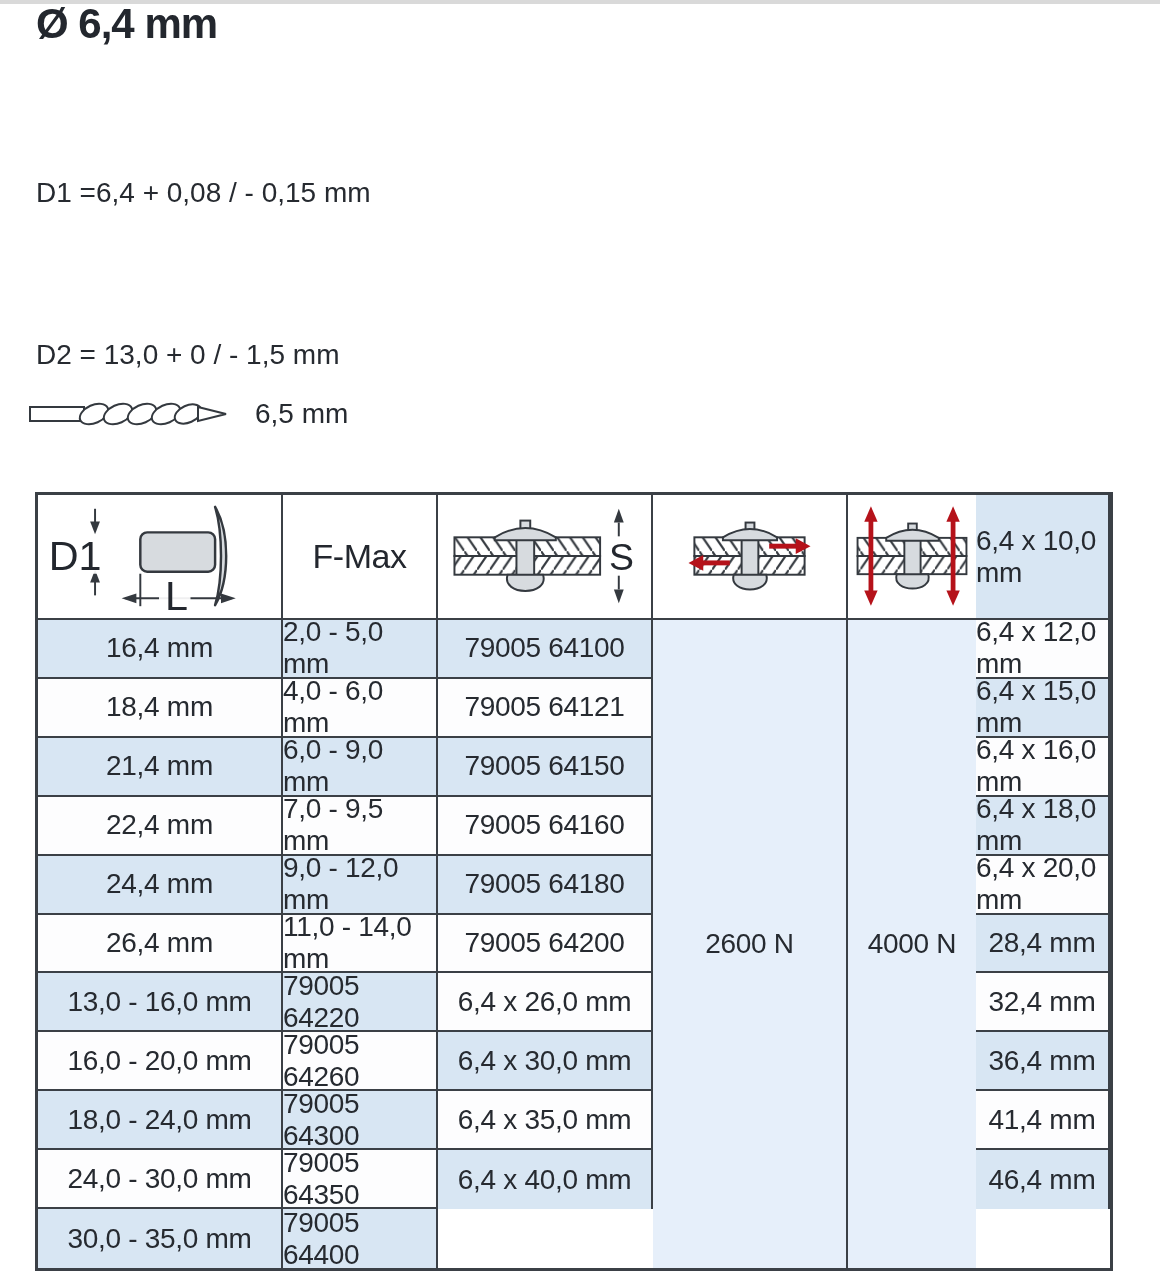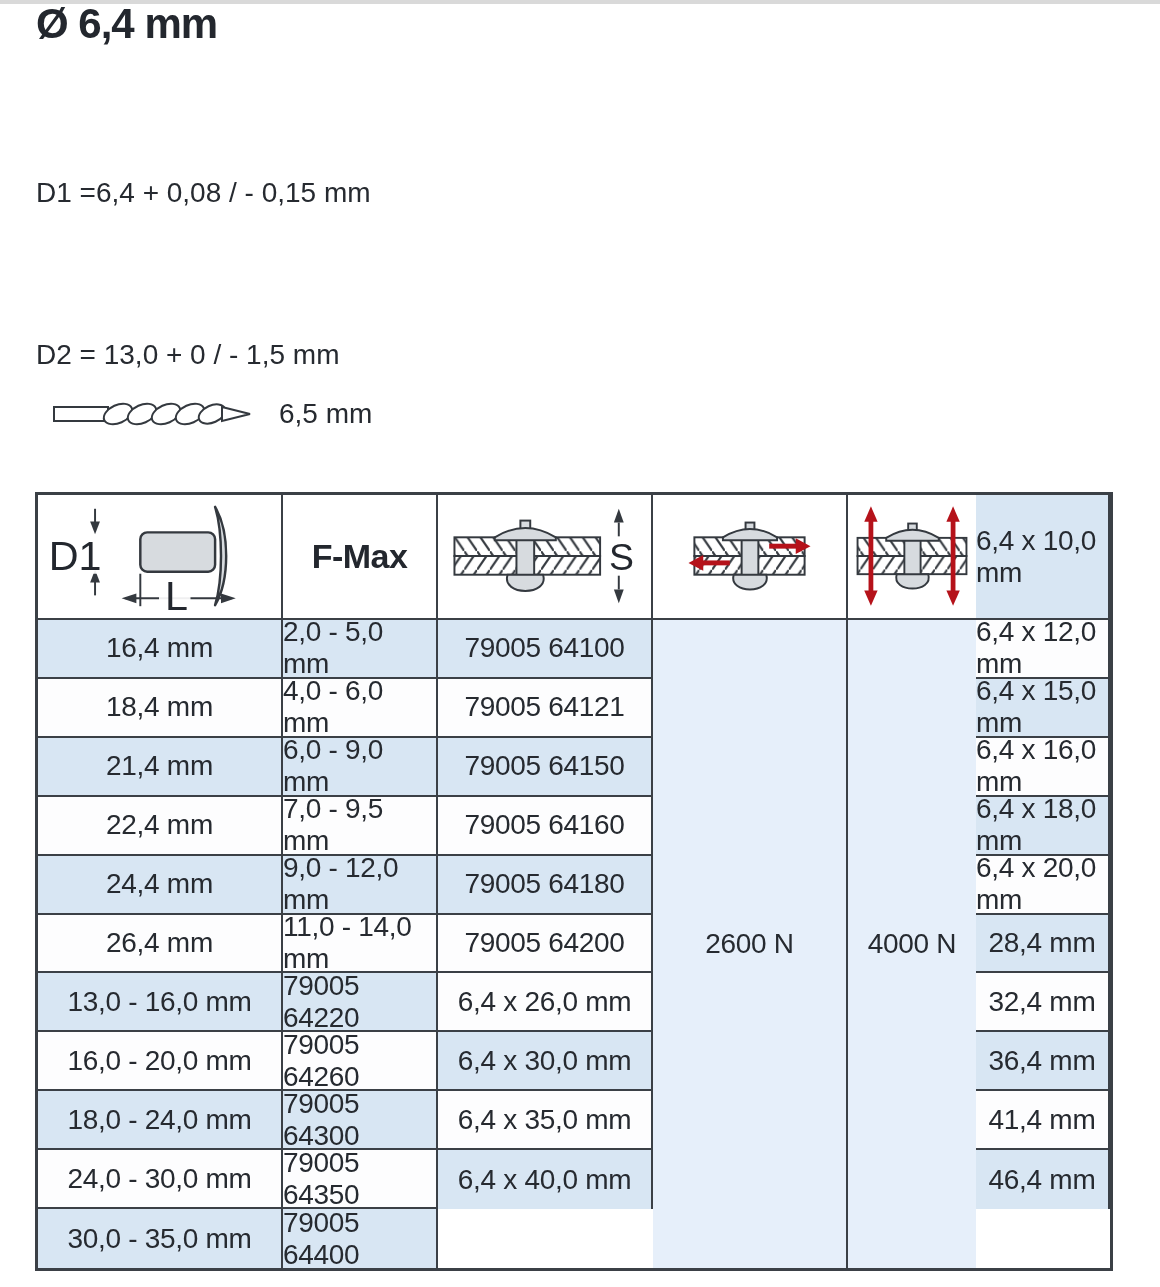--- a/index.html
+++ b/index.html
@@ -12,21 +12,21 @@
     --red:#b5121a;
   }
   html,body{margin:0;padding:0;background:#fff;}
   #screen{
     position:relative;width:1160px;height:1287px;background:#ffffff;
     font-family:"Liberation Sans",sans-serif;color:var(--text);overflow:hidden;
   }
   .top-strip{position:absolute;left:0;top:0;width:100%;height:4px;background:#d9d9d9;}
   .title{position:absolute;left:36px;top:0px;font-size:42px;font-weight:bold;letter-spacing:-1px;color:#23272e;}
   .specs{position:absolute;left:36px;top:58px;font-size:28px;line-height:54px;white-space:pre;}
-  .drill-row{position:absolute;left:52px;top:394px;display:flex;align-items:center;gap:22px;}
+  .drill-row{position:absolute;left:28px;top:394px;display:flex;align-items:center;gap:22px;}
   .drill-row .lbl{font-size:28px;}
   
   .tbl{
     position:absolute;left:35px;top:492px;width:1072px;height:773px;
     display:grid;
     grid-template-columns:245px 155px 215px 195px 128px 134px;
     grid-template-rows:125px repeat(11,1fr);
     border:3px solid var(--border);
     background:#fff;
   }
@@ -35,21 +35,21 @@
     border-right:2px solid var(--border);
     border-bottom:2px solid var(--border);
     overflow:hidden;
   }
   .no-br{border-right:none;}
   .no-bb{border-bottom:none;}
   .blue{background:var(--stripe);}
   .white{background:var(--whiterow);}
   .merged{grid-row:span 11;background:var(--merged);border-bottom:none;}
   .val{font-size:28px;letter-spacing:-0.3px;color:var(--text);}
-  .fmax-head{font-size:34px;letter-spacing:-0.5px;color:#23272e;font-weight:bold;}
+  .fmax-head{font-size:34px;letter-spacing:-0.5px;color:#23272e;}
   svg text{font-family:"Liberation Sans",sans-serif;fill:#23272e;}
   .icon-svg{display:block;}
 </style>
 </head>
 <body>
 
 <div id="screen">
 
   <svg width="0" height="0" style="position:absolute" aria-hidden="true">
     <defs>

